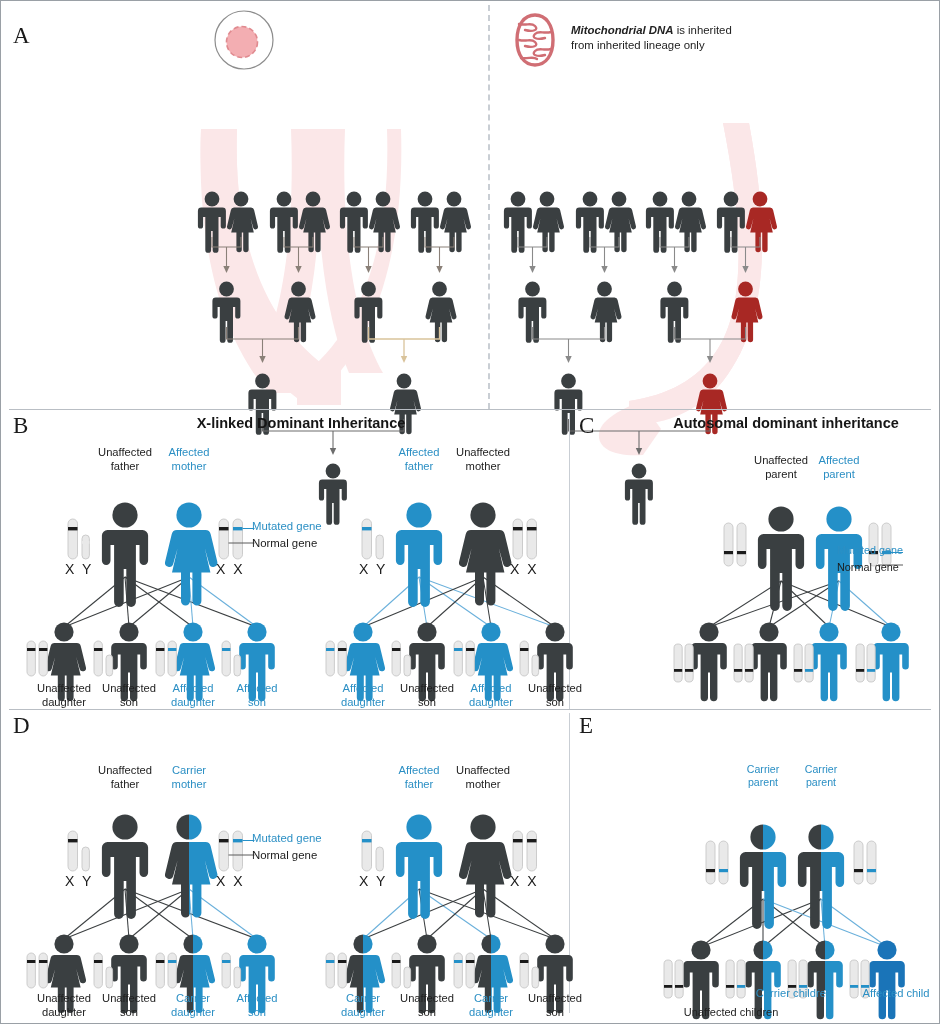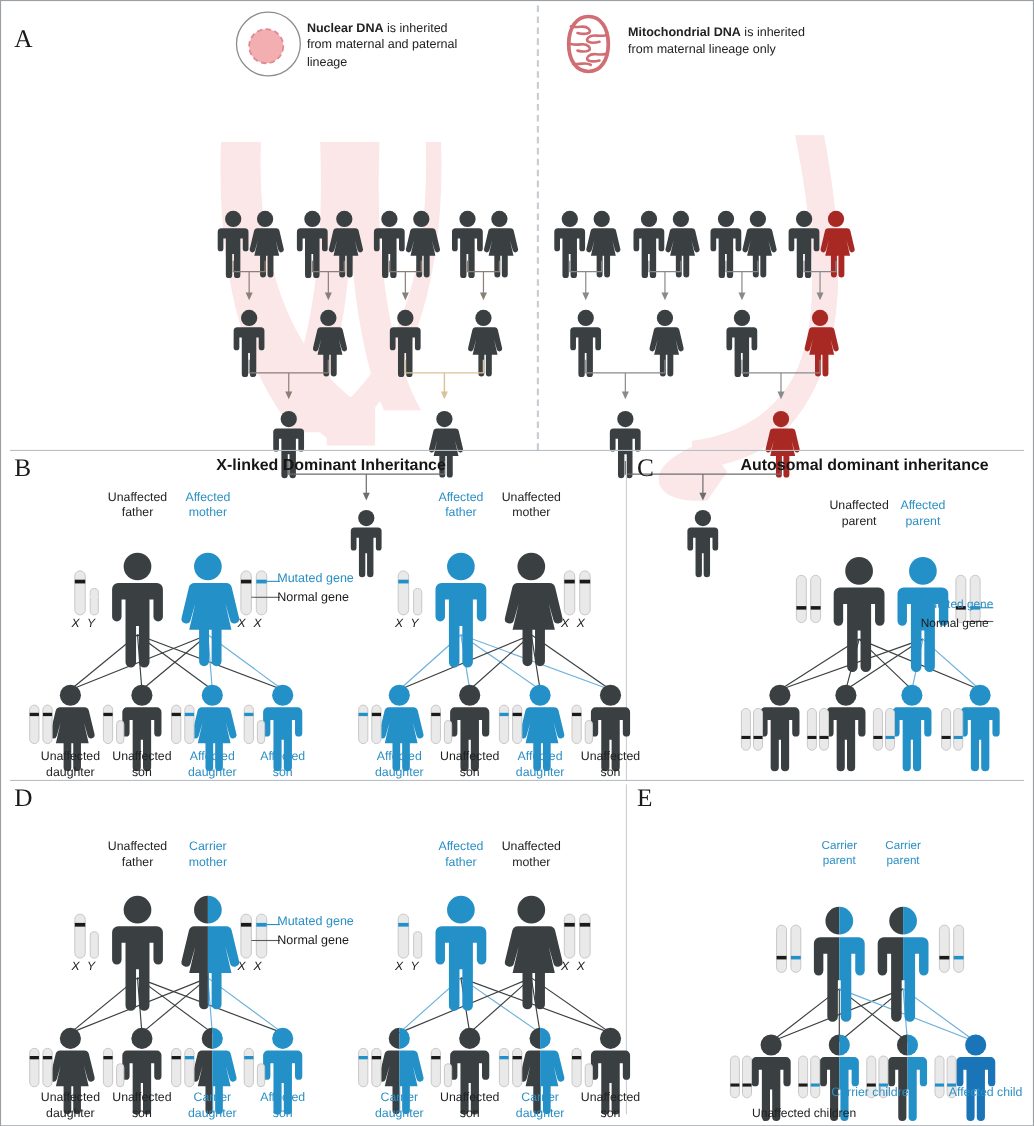--- a/index.html
+++ b/index.html
@@ -9,57 +9,52 @@
   .plabel{font-family:"Liberation Serif",serif;font-size:23px;color:#1a1a1a;}
   .ptitle{font-size:14.5px;font-weight:bold;color:#161616;text-align:center;white-space:nowrap;}
   .divider-h{position:absolute;left:8px;right:8px;height:0;border-top:1px solid #b9bec4;}
   .divider-v{position:absolute;width:0;border-left:2px dashed #c9ced4;}
   .cap{font-size:11.4px;color:#222;line-height:1.34;}
   .nlbl{font-size:11.2px;line-height:1.25;text-align:center;color:#222;white-space:nowrap;}
   .nlbl.blue{color:#2b8fc4;}
   .nlbl.small{font-size:10.6px;}
   .glbl{font-size:11.4px;color:#1b1b1b;white-space:nowrap;text-align:center;}
   .glbl.blue{color:#2b8fc4;}
-  .xlbl{font-size:11px;color:#1b1b1b;letter-spacing:2px;font-style:italic;}
+  .xlbl{font-size:14px;color:#1b1b1b;letter-spacing:2px;}
   svg{display:block;overflow:visible;}
 </style>
 </head>
 <body>
 
 <div id="fig">
 
   <div class="abs plabel" style="left:12px;top:22px;">A</div>
 
   <div class="abs" style="left:212px;top:8px;">
     <svg width="62" height="62" viewBox="0 0 62 62">
       <circle cx="31" cy="31" r="29" fill="#fff" stroke="#8d8d8d" stroke-width="1.2"></circle>
       <circle cx="29" cy="33" r="15.5" fill="#f3aeb2" stroke="#e08a8f" stroke-width="1.6" stroke-dasharray="5 3"></circle>
     </svg>
-  </div>
-  <div class="abs cap" style="left:278px;top:18px;width:200px;">
-    <span style="font-weight:bold;">Nuclear DNA</span><span> is inherited</span><br>
-    <span>from maternal and paternal</span><br>
-    <span>lineage</span>
   </div>
 
   <div class="abs" style="left:512px;top:12px;">
     <svg width="44" height="54" viewBox="0 0 44 54">
       <path d="M22 2 C33 2 40 12 40 27 C40 42 33 52 22 52 C11 52 4 42 4 27 C4 12 11 2 22 2 Z" fill="#fff" stroke="#d06e74" stroke-width="3.4"></path>
       <g stroke="#d06e74" stroke-width="2.4" fill="none" stroke-linecap="round">
         <path d="M6 11 C14 13 18 9 22 13 C26 17 20 19 12 17"></path>
         <path d="M38 19 C30 21 26 17 22 21 C18 25 24 27 32 25"></path>
         <path d="M6 27 C14 29 18 25 22 29 C26 33 20 35 12 33"></path>
         <path d="M38 36 C30 38 26 34 22 38 C18 42 24 44 32 42"></path>
         <path d="M8 45 C16 46 20 43 24 46"></path>
       </g>
     </svg>
   </div>
   <div class="abs cap" style="left:570px;top:22px;width:230px;">
-    <span style="font-weight:bold;">Mitochondrial DNA</span><span> is inherited</span><br>
-    <span>from maternal lineage only</span>
+    <span style="font-weight:bold;font-style:italic;">Mitochondrial DNA</span><span> is inherited</span><br>
+    <span>from inherited lineage only</span>
   </div>
 
   <div class="divider-v" style="left:487px;top:4px;height:404px;"></div>
 
   <svg class="abs" style="left:0;top:80px;" width="940" height="330" viewBox="0 0 940 330">
     <defs>
 
       <g id="mfig">
         <circle cx="0" cy="-30" r="7.4"></circle>
         <path d="M-10.5 -21.5 h21 a3.4 3.4 0 0 1 3.4 3.4 v15 a2.6 2.6 0 0 1 -5.2 0 v-9 h-2.2 v33 a2.9 2.9 0 0 1 -5.8 0 v-19 h-1.6 v19 a2.9 2.9 0 0 1 -5.8 0 v-33 h-2.2 v9 a2.6 2.6 0 0 1 -5.2 0 v-15 a3.4 3.4 0 0 1 3.4 -3.4 z"></path>

